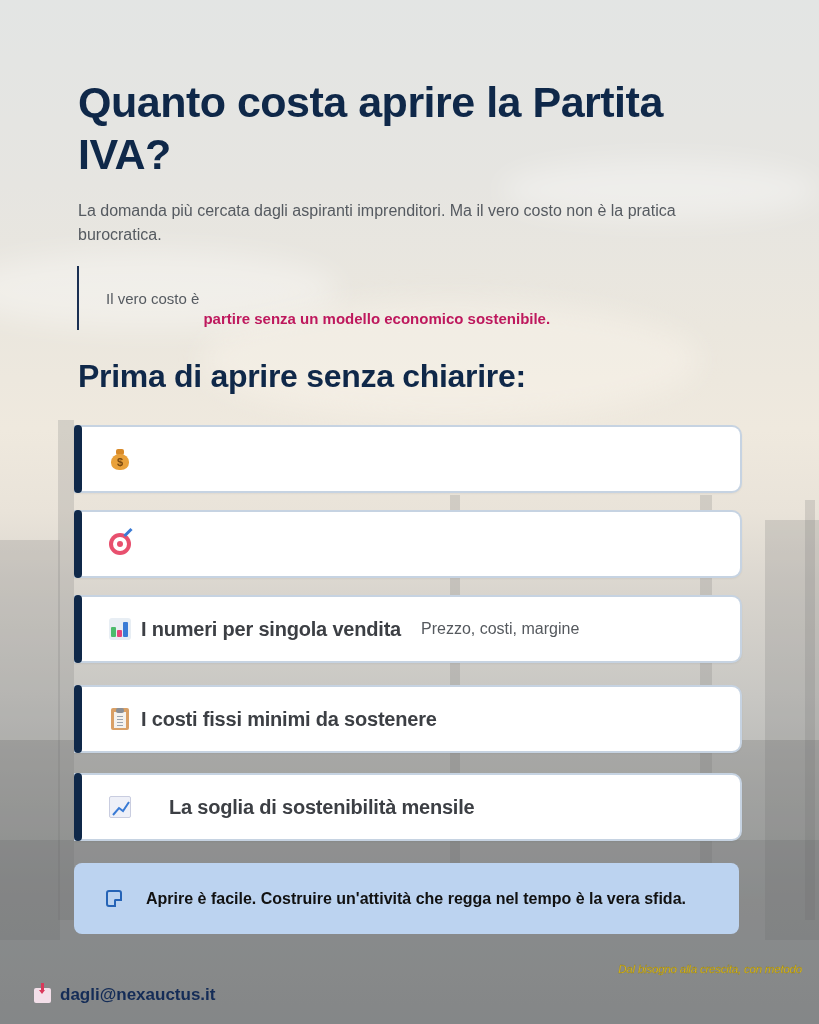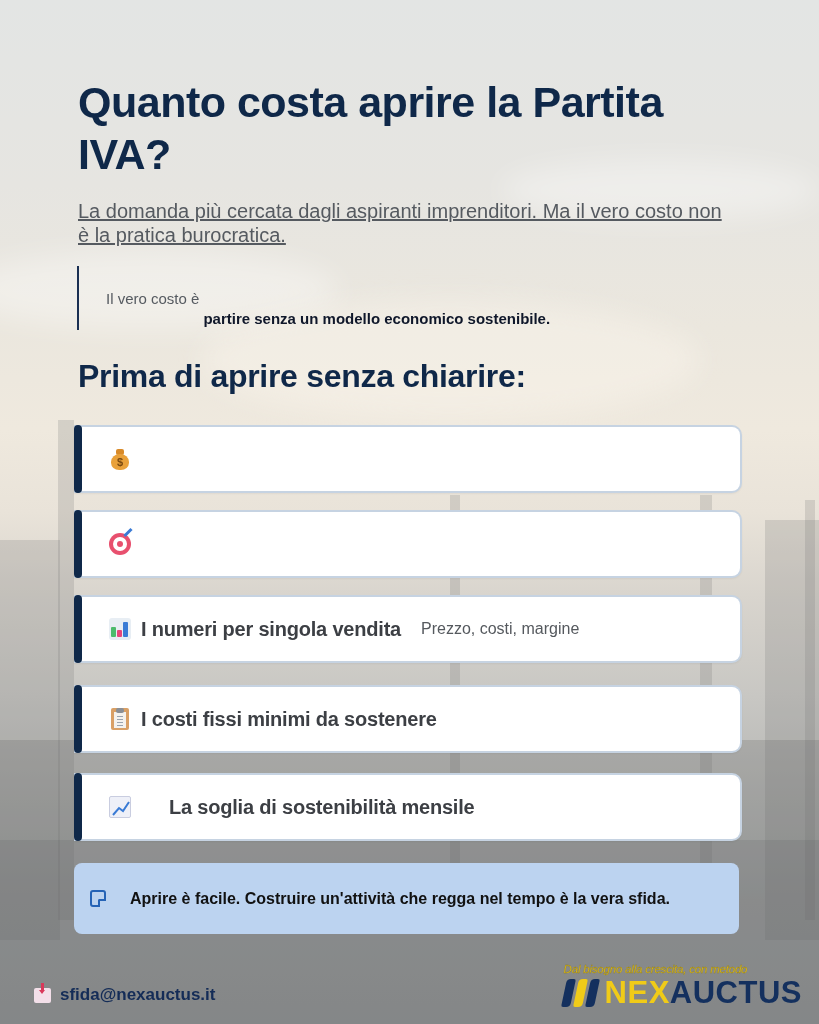--- a/index.html
+++ b/index.html
@@ -18,29 +18,29 @@
     .ground { position: absolute; left: 0; right: 0; background: rgba(90,92,92,0.22); }
 
     .page-title {
       position: absolute; left: 78px; top: 64px; width: 640px;
       font-size: 43px; line-height: 52px; font-weight: 700; color: #0f2849;
       letter-spacing: -0.5px;
       margin-top: 12px;
     }
     .intro {
       position: absolute; left: 78px; top: 199px; width: 660px;
-      font-size: 20px; line-height: 24px; color: #555a60; text-decoration: underline;
+      font-size: 16px; line-height: 24px; color: #555a60;
     }
     .quote {
       position: absolute; left: 77px; top: 266px; height: 64px; width: 600px;
       border-left: 2px solid #1a2f52; padding-left: 27px;
       display: flex; align-items: center;
       font-size: 15px; color: #555a60;
     }
-    .quote strong { color: #0f172a; font-weight: 700; margin-left: 4px; margin-top: 40px; }
+    .quote strong { color: #be185d; font-weight: 700; margin-left: 4px; margin-top: 40px; }
     .section-title {
       position: absolute; left: 78px; top: 358px;
       font-size: 32px; font-weight: 700; color: #0f2849; letter-spacing: -0.3px;
     }
 
     .card {
       position: absolute; left: 74px; width: 668px; height: 68px;
       background: #ffffff; border: 2px solid #c6d3e2; border-left: none;
       border-radius: 0 10px 10px 0;
       display: flex; align-items: center; padding-left: 33px;
@@ -68,21 +68,21 @@
     .ico-clip { width: 18px; height: 22px; background: #d9a066; border-radius: 2px; }
     .ico-clip::before { content: ""; position: absolute; left: 3px; top: 4px; right: 3px; bottom: 2px; background: #f4f2ee; }
     .ico-clip::after { content: ""; position: absolute; left: 5px; top: 0; width: 8px; height: 5px; background: #8a8f96; border-radius: 2px; }
     .ico-clip .ln { position: absolute; left: 6px; right: 6px; height: 1px; background: #9aa5b1; z-index: 2; }
     .ico-trend { width: 22px; height: 22px; background: #eef0f8; border: 1px solid #c9cde0; border-radius: 2px; overflow: hidden; }
     .ico-trend svg { position: absolute; inset: 0; }
 
     .info-box {
       position: absolute; left: 74px; top: 863px; width: 665px; height: 71px;
       background: #bcd3f0; border-radius: 8px;
-      display: flex; align-items: center; padding-left: 16px;
+      display: flex; align-items: center; padding-left: 32px;
     }
     .note-icon { width: 16px; height: 17px; border: 2px solid #2563b6; border-radius: 3px; position: relative; margin-right: 24px; }
     .note-icon::after { content: ""; position: absolute; right: -2px; bottom: -2px; width: 6px; height: 6px; background: #bcd3f0; border-top: 2px solid #2563b6; border-left: 2px solid #2563b6; border-radius: 2px 0 0 0; }
     .info-text { font-size: 16px; font-weight: 700; color: #111; }
 
     .footer-email {
       position: absolute; left: 34px; top: 985px; display: flex; align-items: center;
     }
     .mail-icon { width: 17px; height: 15px; background: #f3dfe9; border-radius: 2px; position: relative; margin-right: 9px; }
     .mail-icon::before { content: ""; position: absolute; left: 7px; top: -5px; width: 3px; height: 8px; background: #d9385a; }
@@ -179,28 +179,18 @@
   <span class="label">La soglia di sostenibilità mensile</span>
 </div>
 
 <div class="info-box">
   <span class="note-icon"></span>
   <span class="info-text">Aprire è facile. Costruire un'attività che regga nel tempo è la vera sfida.</span>
 </div>
 
 <div class="footer-email">
   <span class="mail-icon"></span>
-  <span class="email-text">sfida@nexauctus.it</span>
+  <span class="email-text">dagli@nexauctus.it</span>
 </div>
 
 <div class="brand">
   <div class="tagline">Dal bisogno alla crescita, con metodo</div>
-  <div class="logo">
-    <span class="logo-mark">
-      <span style="background:#14305e;"></span>
-      <span style="background:#f0cb18;"></span>
-      <span style="background:#14305e;"></span>
-    </span>
-    <span class="logo-word">
-      <span class="nex">NEX</span><span class="auctus">AUCTUS</span>
-    </span>
-  </div>
 </div>
 
 </body></html>

